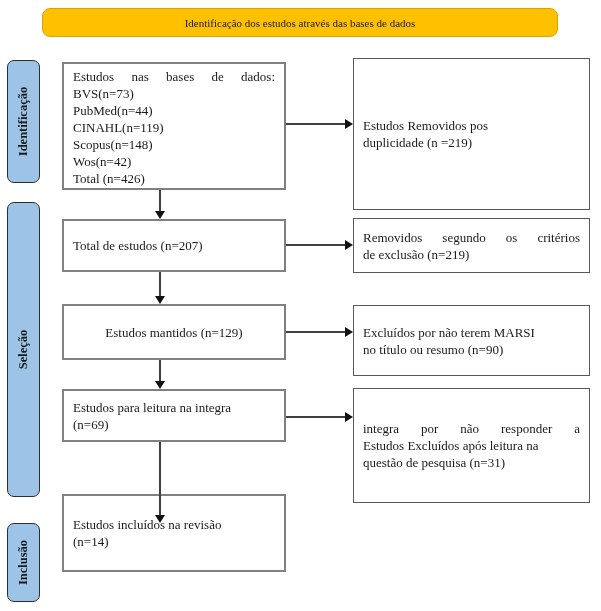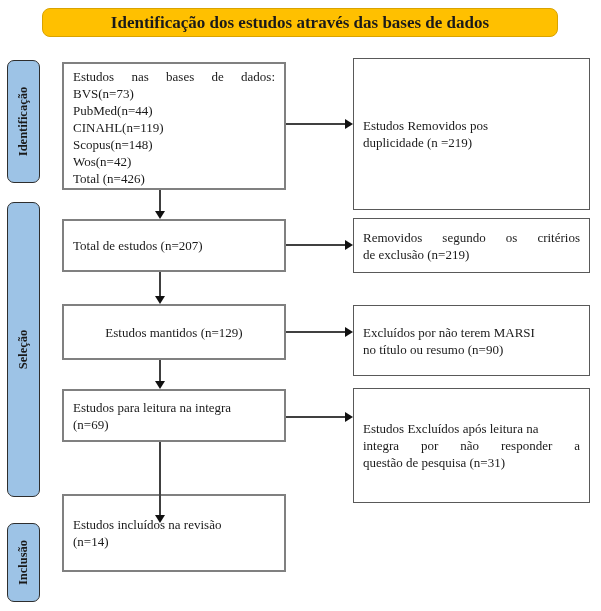--- a/index.html
+++ b/index.html
@@ -21,22 +21,22 @@
     position: absolute;
     left: 42px; top: 8px;
     width: 516px; height: 29px;
     background: var(--banner_bg, #FFC000);
     border: 1.5px solid var(--banner_border, #D9A300);
     border-radius: 8px;
     box-sizing: border-box;
     display: flex;
     align-items: center;
     justify-content: center;
-    font-weight: bold;
-    font-size: 17px;
+    font-weight: normal;
+    font-size: 11px;
   }
   
   .stage {
     position: absolute;
     left: 7px;
     width: 33px;
     background: var(--stage_bg, #9DC3E6);
     border: 1.8px solid var(--stage_border, #2E2E2E);
     border-radius: 7px;
     box-sizing: border-box;
@@ -148,22 +148,22 @@
     <div class="ln spread">Removidos segundo os critérios</div>
     <div class="ln">de exclusão (n=219)</div>
   </div>
 
   <div class="box right" style="top:305px; height:71px;">
     <div class="ln">Excluídos por não terem MARSI</div>
     <div class="ln">no título ou resumo (n=90)</div>
   </div>
 
   <div class="box right" style="top:388px; height:115px;">
+    <div class="ln spread">integra por não responder a</div>
     <div class="ln">Estudos Excluídos após leitura na</div>
-    <div class="ln spread">integra por não responder a</div>
     <div class="ln">questão de pesquisa (n=31)</div>
   </div>
 
   <div>
     <div class="vline" style="left:159px; top:190px; height:23px;"></div>
     <div class="head-down" style="left:155px; top:211px;"></div>
   </div>
   <div>
     <div class="vline" style="left:159px; top:272px; height:25px;"></div>
     <div class="head-down" style="left:155px; top:296px;"></div>

